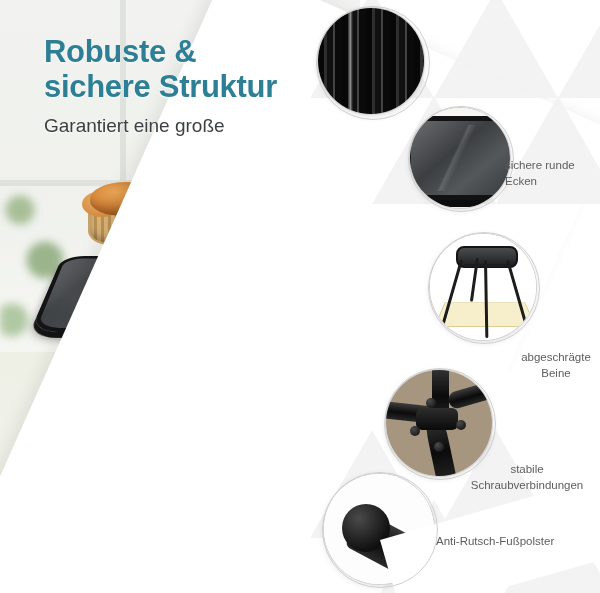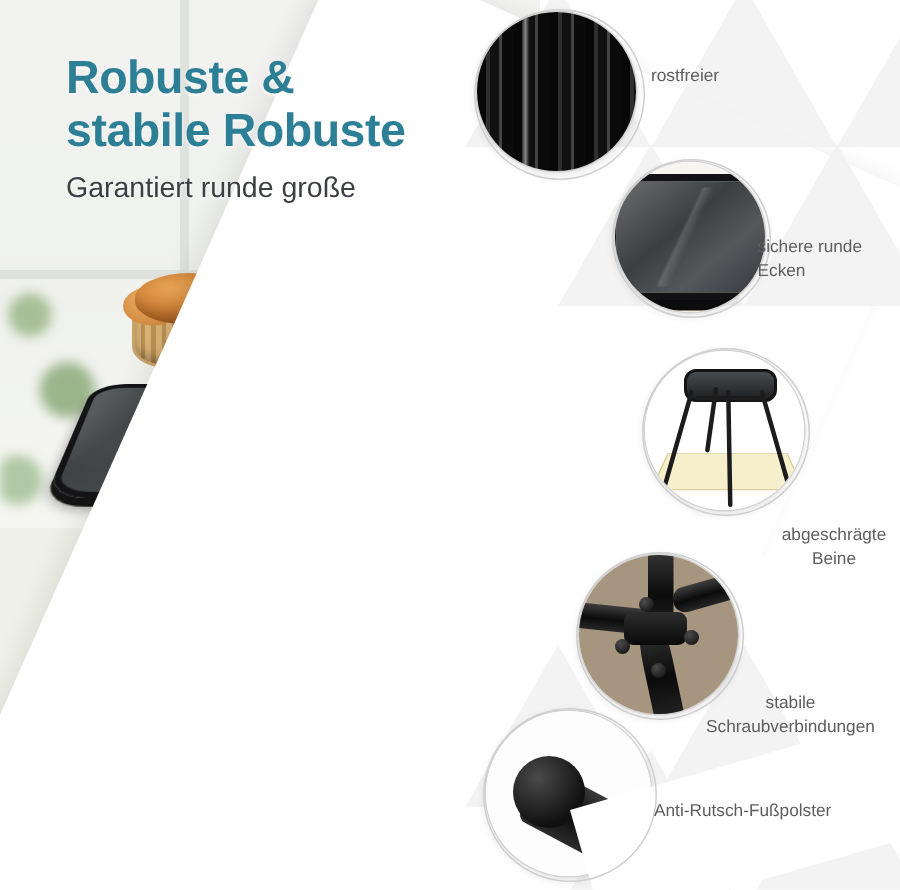--- a/index.html
+++ b/index.html
@@ -244,30 +244,29 @@
     <i style="left:196px;top:96px;"></i>
     <i style="left:10px;top:430px;"></i>
     <i style="left:134px;top:430px;"></i>
     <i style="left:72px;top:500px;"></i>
     <i style="left:196px;top:500px;"></i>
   </div>
   <div class="bottom-wedge"></div>
 
   <div class="headline">
     <div class="h1">Robuste &amp;</div>
-    <div class="h1">stabile Robuste</div>
-    <div class="sub">Garantiert runde große</div>
+    <div class="h1">sichere Struktur</div>
+    <div class="sub">Garantiert eine große</div>
   </div>
 
   <div class="arc" style="left:316px;top:6px;width:112px;height:112px;"></div>
   <div class="circ" style="left:318px;top:8px;width:106px;height:106px;">
     <div class="tubes"></div>
   </div>
   <div class="clabel" style="left:434px;top:44px;width:120px;">
-    <div>rostfreier</div>
   </div>
 
   <div class="arc" style="left:408px;top:106px;width:104px;height:104px;"></div>
   <div class="circ" style="left:410px;top:108px;width:100px;height:100px;">
     <div class="corner">
       <div class="glow"></div>
       <div class="slab"></div>
     </div>
   </div>
   <div class="clabel" style="left:505px;top:158px;width:100px;">

